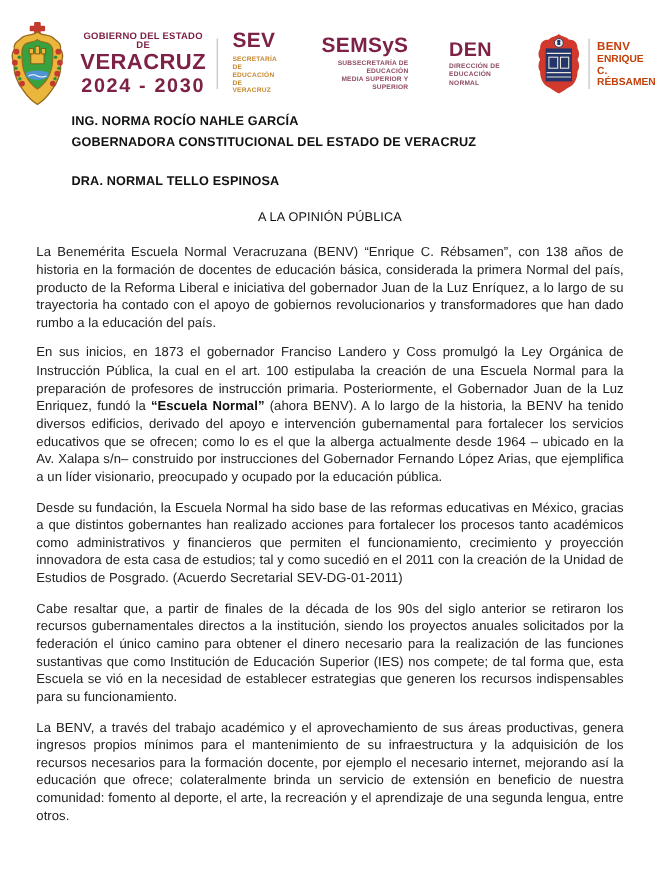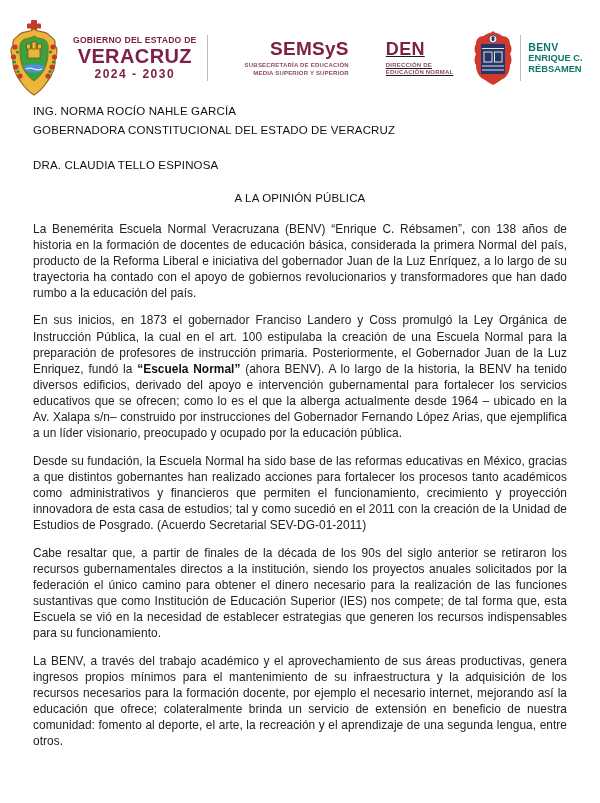--- a/index.html
+++ b/index.html
@@ -11,40 +11,40 @@
   }
   
   .header {
     display:flex; align-items:center;
     height:88px; padding:28px 4px 0 8px;
   }
   .coat-svg { width:52px; height:76px; flex:0 0 auto; }
   .gob-block { margin-left:13px; text-align:center; color:#7d2147; line-height:1.05; }
   .gob-line1 { font-size:8.6px; font-weight:700; letter-spacing:.25px; }
   .gob-line2 { font-size:20px; font-weight:700; letter-spacing:.4px; margin-top:1px; }
-  .gob-line3 { font-size:12px; font-weight:700; letter-spacing:1.5px; margin-top:1px; }
+  .gob-line3 { font-size:18px; font-weight:700; letter-spacing:1.5px; margin-top:1px; }
   .vdiv { width:1px; height:46px; background:#bdbdbd; flex:0 0 auto; }
   .vdiv.d1 { margin:0 12px 0 10px; }
   .vdiv.d2 { margin:0 7px 0 8px; }
   .org-block { line-height:1; }
   .sev-block    { margin-left:1px; }
   .semsys-block { margin-left:25px;text-align:right; }
-  .den-block    { margin-left:37px;text-decoration:underline; }
+  .den-block    { margin-left:37px; }
   .org-acronym { color:#7d2147; font-weight:800; font-size:19px; letter-spacing:.3px; }
   .den-block .org-acronym { font-weight:600; font-size:18px; }
   .org-sub { margin-top:4px; font-size:6px; font-weight:700; line-height:7.2px; letter-spacing:.2px; }
   .sev-block .org-sub { color:#c8892f; }
   .semsys-block .org-sub, .den-block .org-sub { color:#8d4a5d; }
   .benv-crest { width:38px; height:56px; margin-left:21px; flex:0 0 auto; }
-  .benv-text { color:#0f766e; line-height:1.15; }
+  .benv-text { color:#c2410c; line-height:1.15; }
   .benv-acronym { font-size:10.5px; font-weight:800; letter-spacing:.2px; }
   .benv-sub { font-size:9.3px; font-weight:600; }
   
   .content { padding:14px 33px 0 33px; }
-  .addr { font-size:11.5px; font-weight:400; color:#111; line-height:18.5px; letter-spacing:.15px; margin-bottom:17px; }
+  .addr { font-size:11.5px; font-weight:700; color:#111; line-height:18.5px; letter-spacing:.15px; margin-bottom:17px;margin-left:32px; }
   .salutation { font-size:11.5px; font-weight:400; color:#111; letter-spacing:.15px; margin:0 0 17px 0;text-align:center; }
   .body-p {
     font-size:11.9px; line-height:16.1px; text-align:justify; color:#222;
     margin:0 0 11.5px 0; letter-spacing:.05px;
   }
   .body-p strong { font-weight:700; color:#111; }
 </style>
 </head>
 <body>
 
@@ -88,20 +88,28 @@
     </svg>
 
     <div class="gob-block">
       <div class="gob-line1">GOBIERNO DEL ESTADO DE</div>
       <div class="gob-line2">VERACRUZ</div>
       <div class="gob-line3">2024 - 2030</div>
     </div>
 
     <div class="vdiv d1"></div>
 
+    <div class="org-block sev-block">
+      <div class="org-acronym">SEV</div>
+      <div class="org-sub">
+        <div>SECRETARÍA</div>
+        <div>DE EDUCACIÓN</div>
+        <div>DE VERACRUZ</div>
+      </div>
+    </div>
 
     <div class="org-block semsys-block">
       <div class="org-acronym">SEMSyS</div>
       <div class="org-sub">
         <div>SUBSECRETARÍA DE EDUCACIÓN</div>
         <div>MEDIA SUPERIOR Y SUPERIOR</div>
       </div>
     </div>
 
     <div class="org-block den-block">
@@ -136,21 +144,21 @@
   </header>
 
   <main class="content">
 
     <div class="addr">
       <div>ING. NORMA ROCÍO NAHLE GARCÍA</div>
       <div>GOBERNADORA CONSTITUCIONAL DEL ESTADO DE VERACRUZ</div>
     </div>
 
     <div class="addr">
-      <div>DRA. CLAUDIA TELLO ESPINOSA</div>
+      <div>DRA. NORMAL TELLO ESPINOSA</div>
     </div>
 
     <div class="salutation">A LA OPINIÓN PÚBLICA</div>
 
     <p class="body-p">La Benemérita Escuela Normal Veracruzana (BENV) “Enrique C. Rébsamen”, con 138 años de historia en la formación de docentes de educación básica, considerada la primera Normal del país, producto de la Reforma Liberal e iniciativa del gobernador Juan de la Luz Enríquez, a lo largo de su trayectoria ha contado con el apoyo de gobiernos revolucionarios y transformadores que han dado rumbo a la educación del país.</p>
 
     <p class="body-p"><span>En sus inicios, en 1873 el gobernador Franciso Landero y Coss promulgó la Ley Orgánica de Instrucción Pública, la cual en el art. 100 estipulaba la creación de una Escuela Normal para la preparación de profesores de instrucción primaria. Posteriormente, el Gobernador Juan de la Luz Enriquez, fundó la </span><strong>“Escuela Normal”</strong><span> (ahora BENV). A lo largo de la historia, la BENV ha tenido diversos edificios, derivado del apoyo e intervención gubernamental para fortalecer los servicios educativos que se ofrecen; como lo es el que la alberga actualmente desde 1964 – ubicado en la Av. Xalapa s/n– construido por instrucciones del Gobernador Fernando López Arias, que ejemplifica a un líder visionario, preocupado y ocupado por la educación pública.</span></p>
 
     <p class="body-p">Desde su fundación, la Escuela Normal ha sido base de las reformas educativas en México, gracias a que distintos gobernantes han realizado acciones para fortalecer los procesos tanto académicos como administrativos y financieros que permiten el funcionamiento, crecimiento y proyección innovadora de esta casa de estudios; tal y como sucedió en el 2011 con la creación de la Unidad de Estudios de Posgrado. (Acuerdo Secretarial SEV-DG-01-2011)</p>
 

